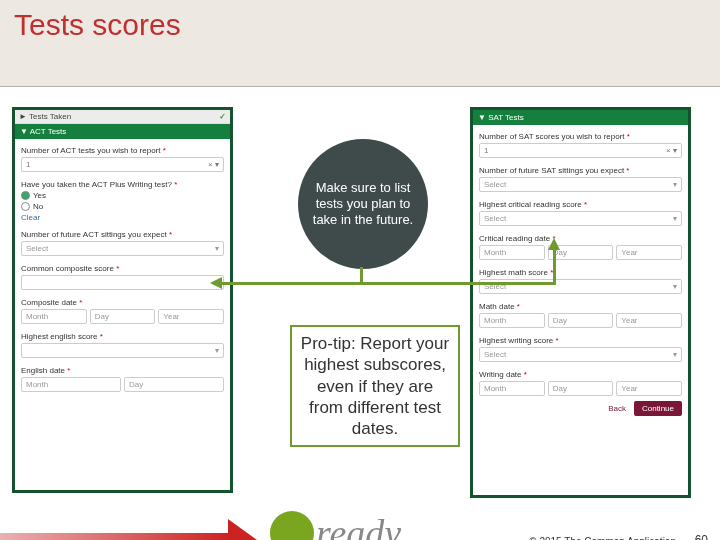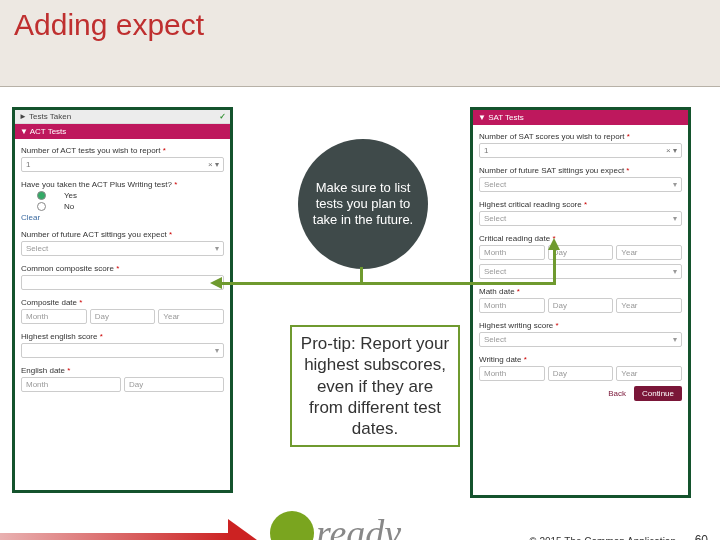--- a/index.html
+++ b/index.html
@@ -5,29 +5,29 @@
   html,body{margin:0;padding:0;font-family:Arial,Helvetica,sans-serif;background:#fff}
   .slide{width:720px;height:540px;position:relative;overflow:hidden;background:#fff}
   .header-band{background:#ede8e2;height:70px;padding:8px 14px;border-bottom:1px solid #b7b1a7}
   .title{font-size:30px;color:#bf2f2f}
   .body{position:relative;width:100%;height:calc(100% - 70px)}
   .form-shot{position:absolute;top:20px;width:215px;font-size:8px;color:#333;background:#fff;border:3px solid #14532d}
   .form-left{left:12px;height:380px}
   .form-right{left:470px;height:385px}
   .strip{background:#ececec;color:#444;padding:2px 4px;font-size:8px;border-bottom:1px solid #ddd;position:relative}
   .strip .check{position:absolute;right:4px;top:2px;color:#2f8f2f;font-weight:bold}
-  .section-bar{background:#be185d;color:#fff;padding:3px 5px;font-size:8px}
+  .section-bar{background:#15803d;color:#fff;padding:3px 5px;font-size:8px}
   .field{padding:3px 6px 1px}
   .label{color:#333;margin:4px 0 2px}
   .req{color:#c00}
   .input{border:1px solid #ccc;border-radius:2px;padding:2px 4px;color:#777;font-size:8px;background:#fff}
   .sel{color:#999}
   .date-row{display:flex;gap:3px}
   .date-row .input{flex:1;min-width:0}
-  .radio-line{display:flex;align-items:center;gap:18px;margin:2px 16px}
+  .radio-line{display:flex;align-items:center;gap:3px;margin:2px 0}
   .radio{width:7px;height:7px;border:1px solid #888;border-radius:50%;display:inline-block}
   .radio.on{background:#3a6;}
   .link{color:#3b6aa0}
   .foot-bar{display:flex;justify-content:flex-end;padding:4px 6px}
   .btn-back{color:#7a1638;font-size:8px;padding:3px 8px}
   .btn-cont{background:#7a1638;color:#fff;font-size:8px;padding:3px 8px;border-radius:2px}
   .bubble{position:absolute;left:298px;top:52px;width:130px;height:130px;background:#3f4a4a;border-radius:50%;color:#fff;display:flex;align-items:center;justify-content:center;text-align:center;font-size:13px;padding:12px;box-sizing:border-box;line-height:1.25}
   .pro-box{position:absolute;left:290px;top:238px;width:154px;border:2px solid #6f9a2f;background:#fff;color:#333;font-size:17px;text-align:center;padding:6px 6px;line-height:1.25}
   .arrow-line{position:absolute;background:#6f9a2f;height:3px}
   .arrow-line.left{top:195px;left:220px;width:142px}
@@ -47,21 +47,21 @@
   .ready-logo .dot{width:44px;height:44px;border-radius:50%;background:#7aa51f}
   .ready-logo .word{font-family:Georgia,serif;font-style:italic;font-size:38px;color:#888;margin-left:2px}
   .copyright{position:absolute;right:44px;bottom:10px;font-size:10px;color:#333}
   .pagenum{position:absolute;right:12px;bottom:10px;font-size:12px;color:#333}
 </style>
 </head>
 <body>
 
 <div class="slide">
   <div class="header-band">
-    <div class="title">Adding expect</div>
+    <div class="title">Tests scores</div>
   </div>
   <div class="body">
 
     <div class="form-shot form-left">
       <div class="strip">
         ► <span>Tests Taken</span>
         <span class="check">✓</span>
       </div>
       <div class="section-bar">▼ <span>ACT Tests</span></div>
       <div class="field">
@@ -125,20 +125,21 @@
       </div>
       <div class="field">
         <div class="label"><span>Critical reading date</span> <span class="req">*</span></div>
         <div class="date-row">
           <div class="input sel">Month</div>
           <div class="input sel">Day</div>
           <div class="input sel">Year</div>
         </div>
       </div>
       <div class="field">
+        <div class="label"><span>Highest math score</span> <span class="req">*</span></div>
         <div class="input sel"><span>Select</span><span style="float:right">▾</span></div>
       </div>
       <div class="field">
         <div class="label"><span>Math date</span> <span class="req">*</span></div>
         <div class="date-row">
           <div class="input sel">Month</div>
           <div class="input sel">Day</div>
           <div class="input sel">Year</div>
         </div>
       </div>

